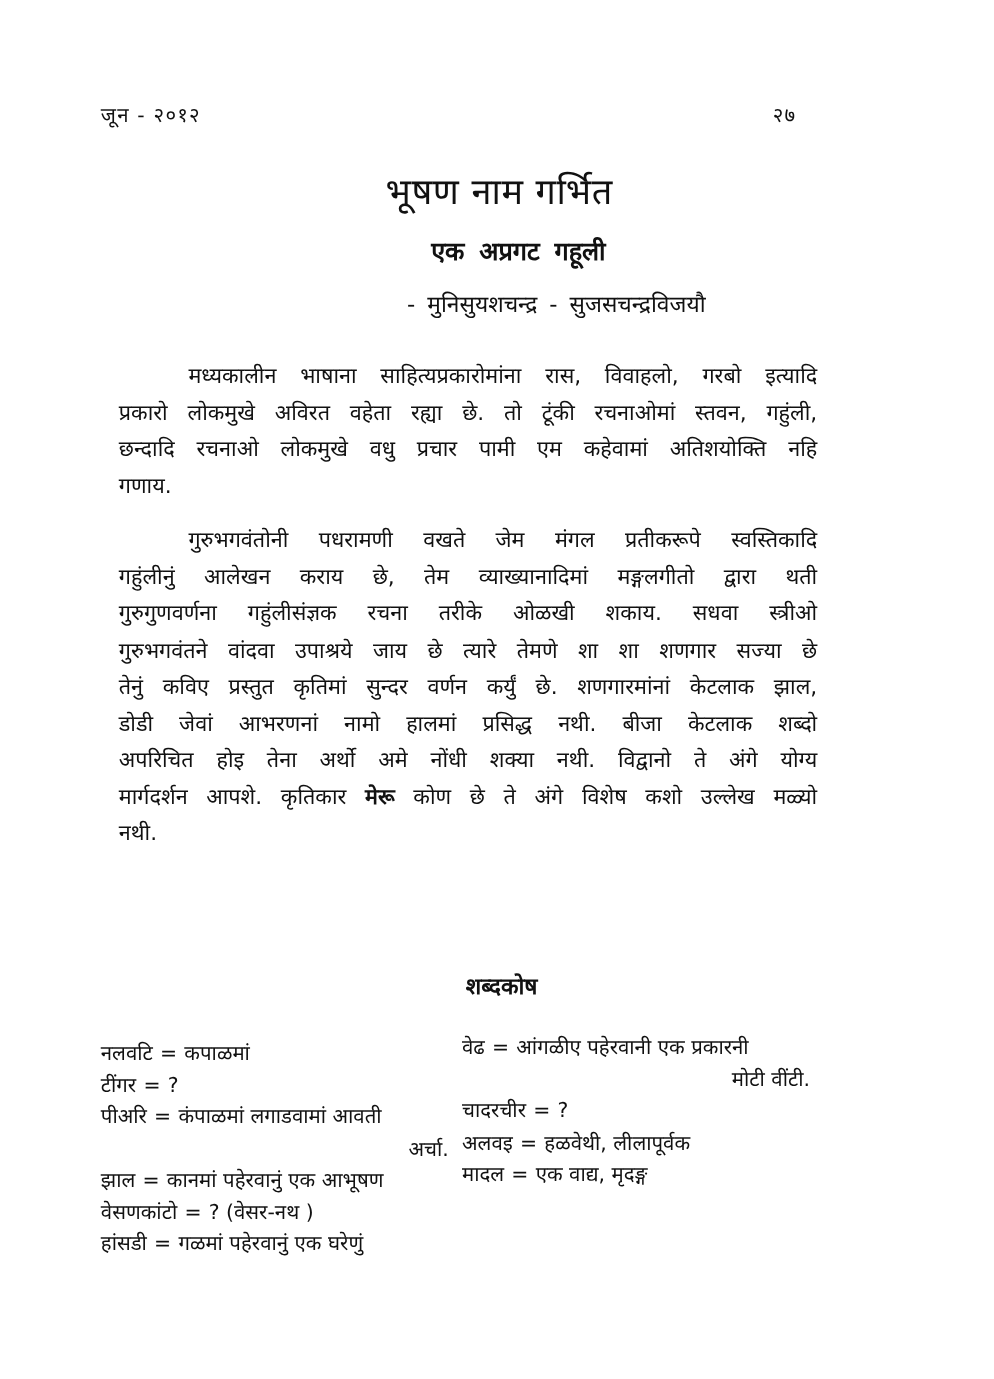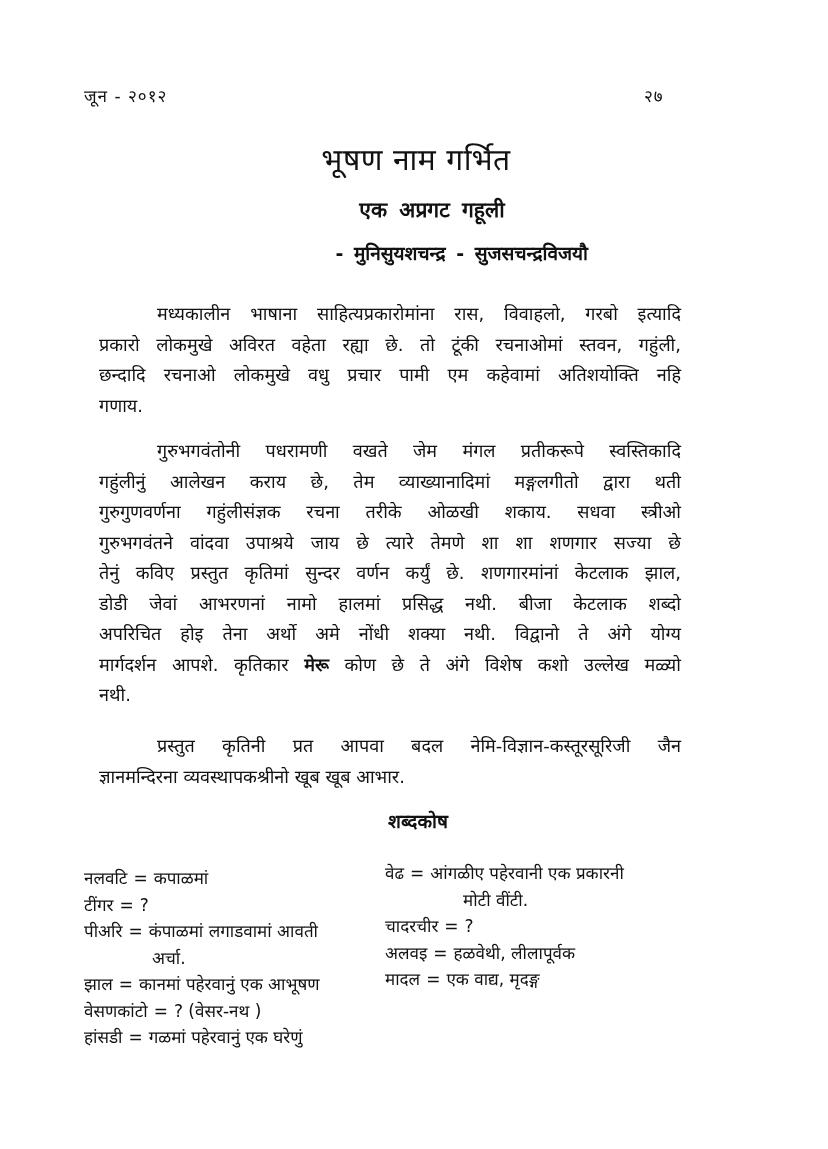--- a/index.html
+++ b/index.html
@@ -54,21 +54,21 @@
       margin: 0;
       padding-left: 36px;
       box-sizing: border-box;
       word-spacing: 5px;
     }
     .author {
       position: absolute;
       right: 160px;
       top: 240px;
       font-size: 19px;
-      font-weight: bold;
+      font-weight: normal;
       margin: 0;
       word-spacing: 4px;
     }
     .body-text {
       position: absolute;
       left: 84px;
       width: 582px;
       font-size: 18px;
       line-height: 30.5px;
       text-align: justify;
@@ -106,21 +106,21 @@
       position: absolute;
       font-size: 17px;
       line-height: 26.5px;
       margin: 0;
       padding: 0;
       list-style: none;
     }
     .gloss-left { left: 84px; top: 865px; width: 290px; }
     .gloss-right { left: 385px; top: 860px; width: 290px; }
     .gloss-item { display: block; white-space: nowrap; }
-    .gloss-cont { display: block; padding-left: 68px; white-space: nowrap; }
+    .gloss-cont { display: block; padding-left: 68px; white-space: nowrap; text-align: right; }
     .gloss-right .gloss-cont { padding-left: 78px; }
     .sep { padding: 0 6px; }
   </style>
 </head>
 <body>
 
 <div class="page">
 
   <div class="header-left">जून - २०१२</div>
   <div class="header-right">२७</div>
@@ -141,24 +141,20 @@
     <span class="para-line">गहुंलीनुं आलेखन कराय छे, तेम व्याख्यानादिमां मङ्गलगीतो द्वारा थती</span>
     <span class="para-line">गुरुगुणवर्णना गहुंलीसंज्ञक रचना तरीके ओळखी शकाय. सधवा स्त्रीओ</span>
     <span class="para-line">गुरुभगवंतने वांदवा उपाश्रये जाय छे त्यारे तेमणे शा शा शणगार सज्या छे</span>
     <span class="para-line">तेनुं कविए प्रस्तुत कृतिमां सुन्दर वर्णन कर्युं छे. शणगारमांनां केटलाक झाल,</span>
     <span class="para-line">डोडी जेवां आभरणनां नामो हालमां प्रसिद्ध नथी. बीजा केटलाक शब्दो</span>
     <span class="para-line">अपरिचित होइ तेना अर्थो अमे नोंधी शक्या नथी. विद्वानो ते अंगे योग्य</span>
     <span class="para-line"><span>मार्गदर्शन आपशे. कृतिकार</span> <span class="bold">मेरू</span> <span>कोण छे ते अंगे विशेष कशो उल्लेख मळ्यो</span></span>
     <span class="para-line last">नथी.</span>
   </div>
 
-  <div class="body-text p3">
-    <span class="para-line indent">प्रस्तुत कृतिनी प्रत आपवा बदल नेमि-विज्ञान-कस्तूरसूरिजी जैन</span>
-    <span class="para-line last">ज्ञानमन्दिरना व्यवस्थापकश्रीनो खूब खूब आभार.</span>
-  </div>
 
   <h3 class="glossary-title">शब्दकोष</h3>
 
   <div class="gloss-col gloss-left">
     <div class="gloss-item">
       <span>नलवटि</span><span class="sep">=</span><span>कपाळमां</span>
     </div>
     <div class="gloss-item">
       <span>टींगर</span><span class="sep">=</span><span>?</span>
     </div>

